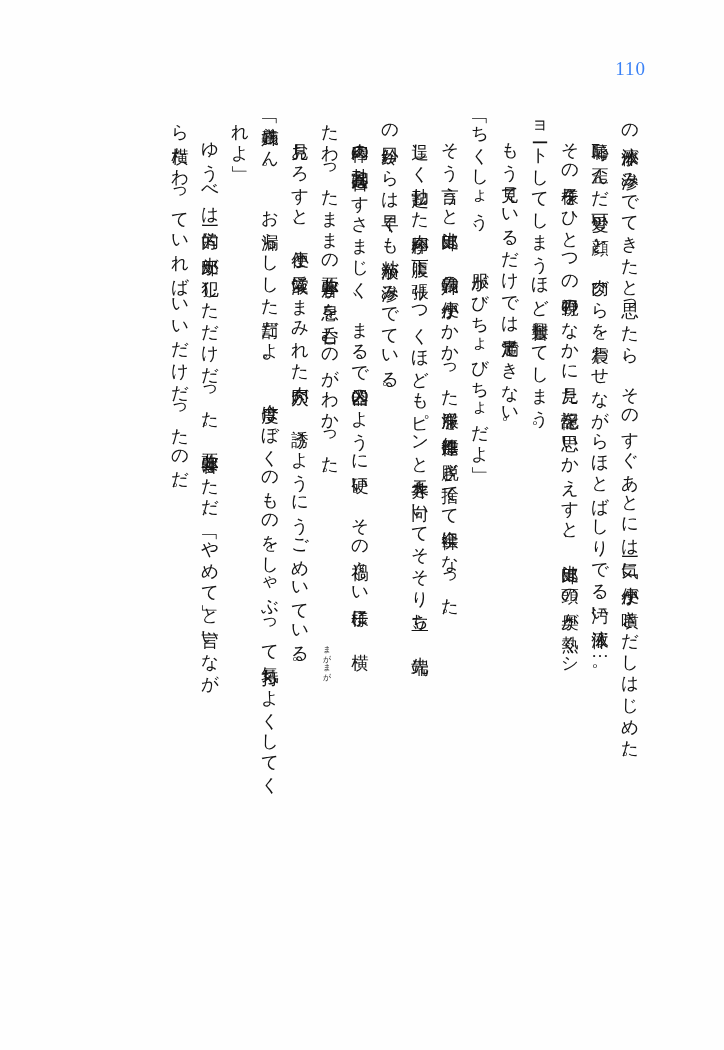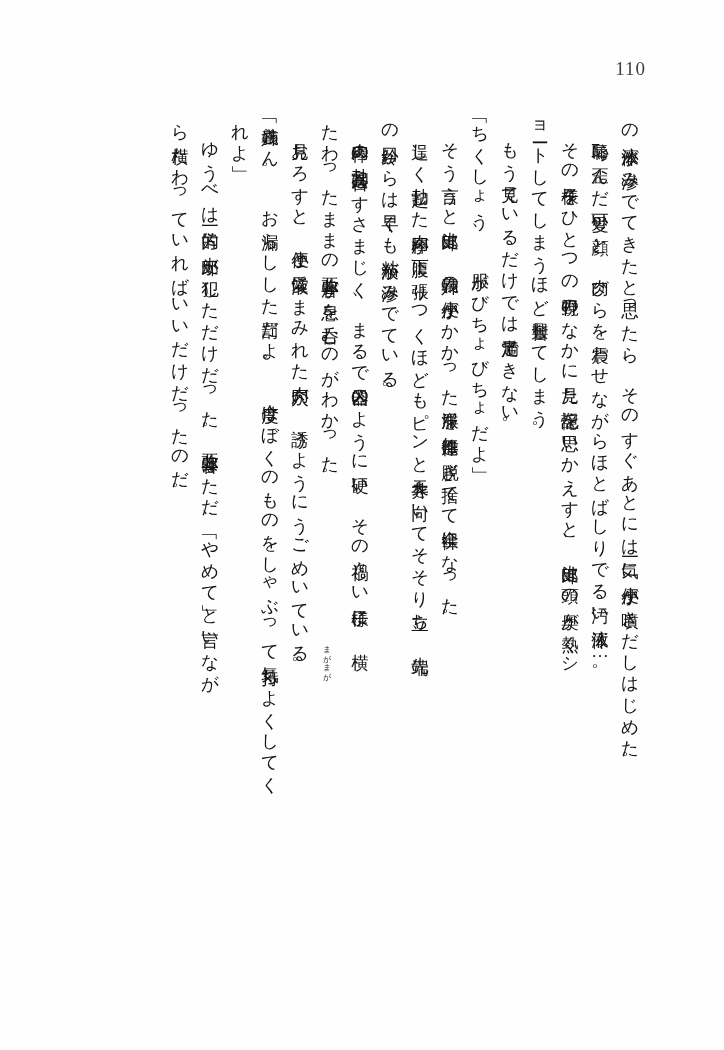--- a/index.html
+++ b/index.html
@@ -19,21 +19,21 @@
     position: absolute;
     inset: 0;
     background: #fefefe;
   }
   .page-number {
     position: absolute;
     top: 58px;
     right: 78px;
     font-size: 19px;
     letter-spacing: 1px;
-    color: #404040;
+    color: #3b82f6;
     font-family: "Liberation Serif", serif;
   }
   
   .body-text {
     position: absolute;
     top: 112px;
     right: 86px;
     left: 86px;
     height: 870px;
     display: flex;

